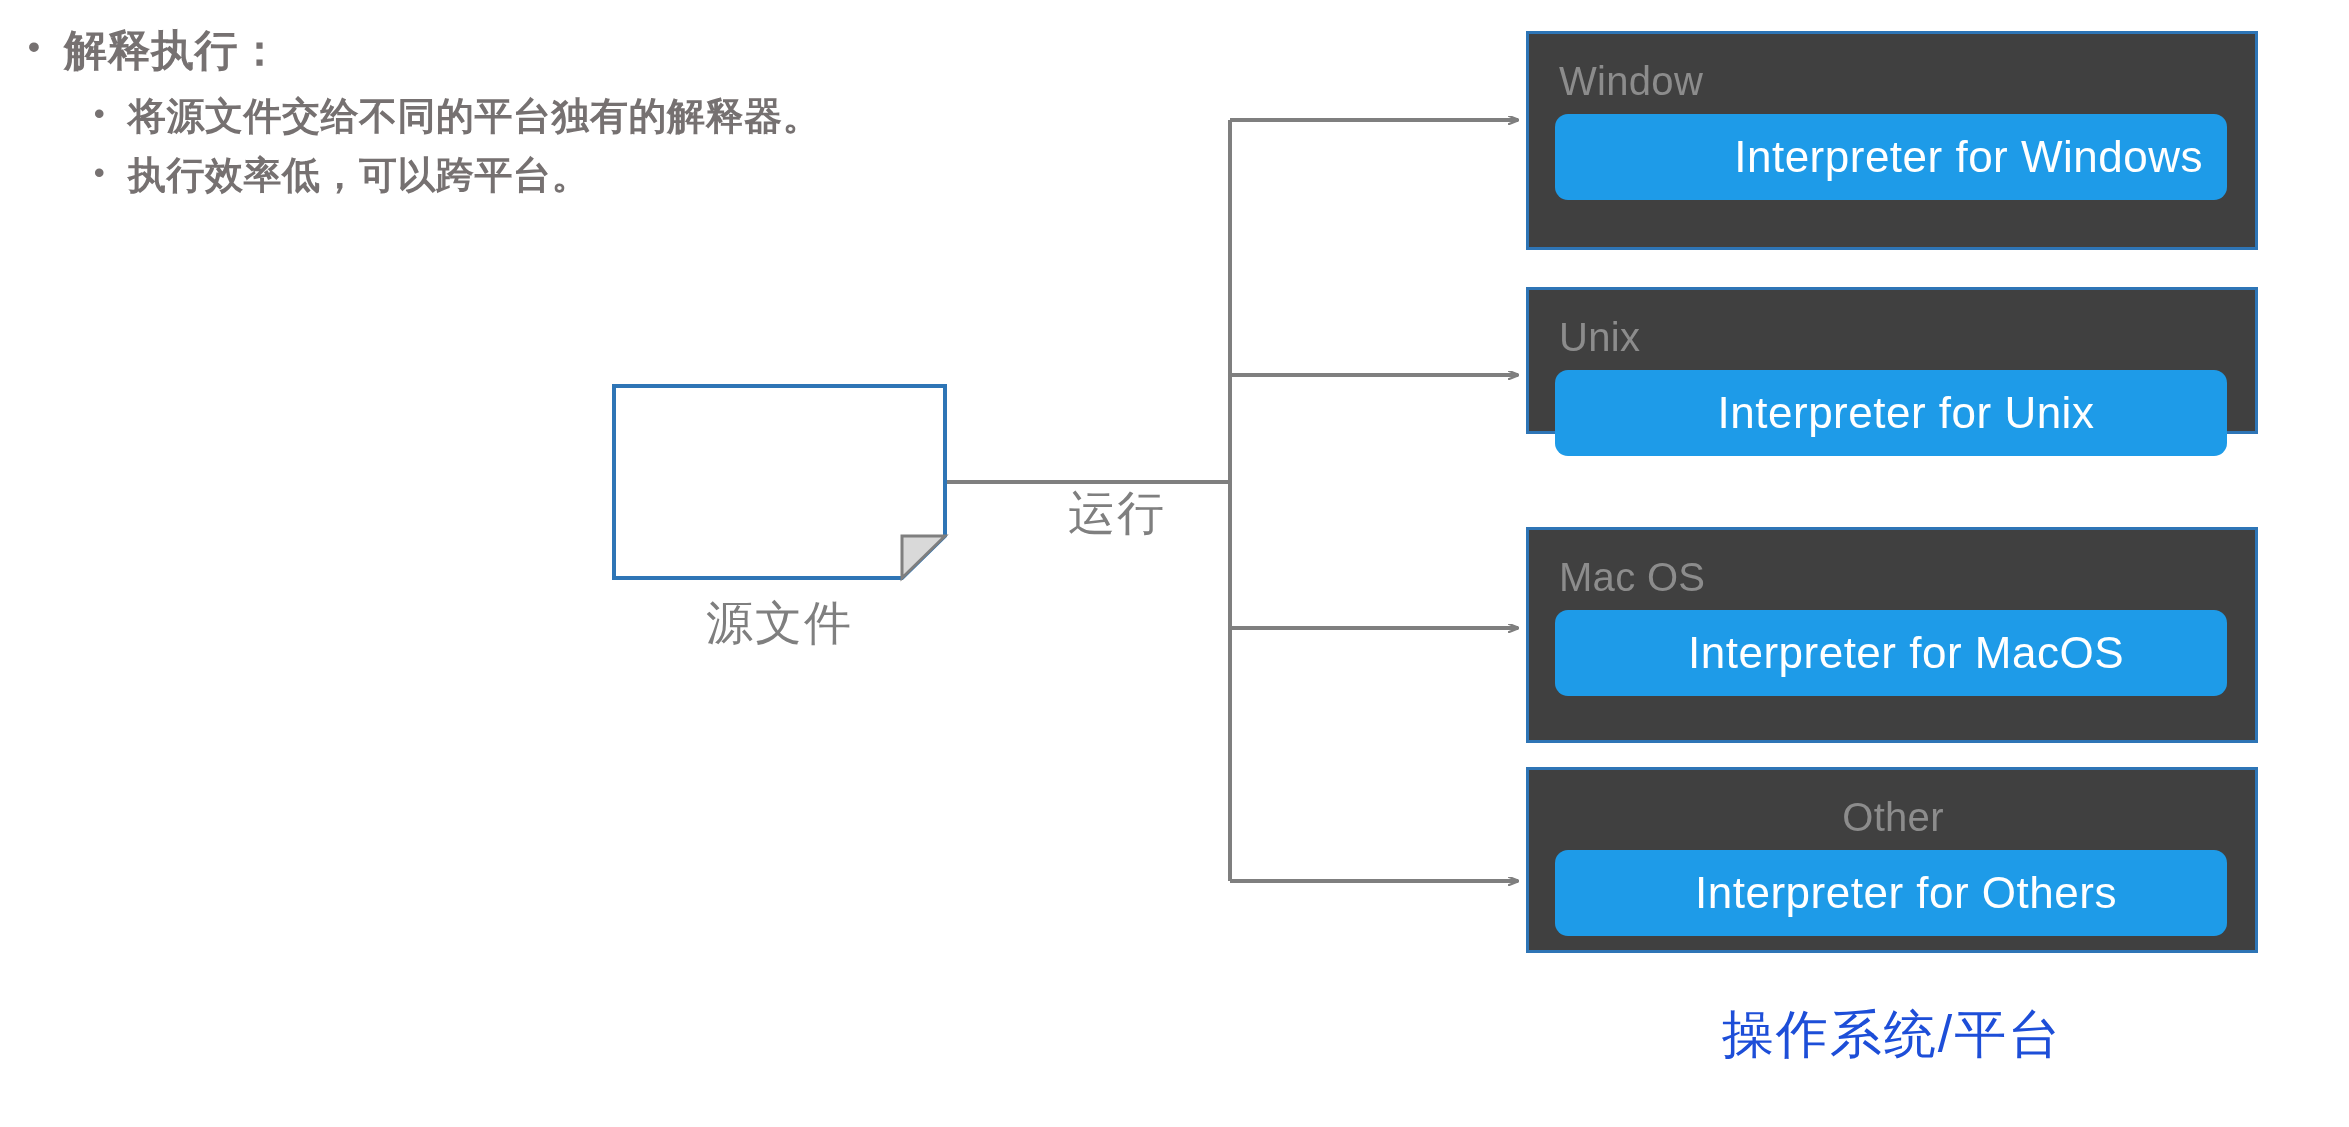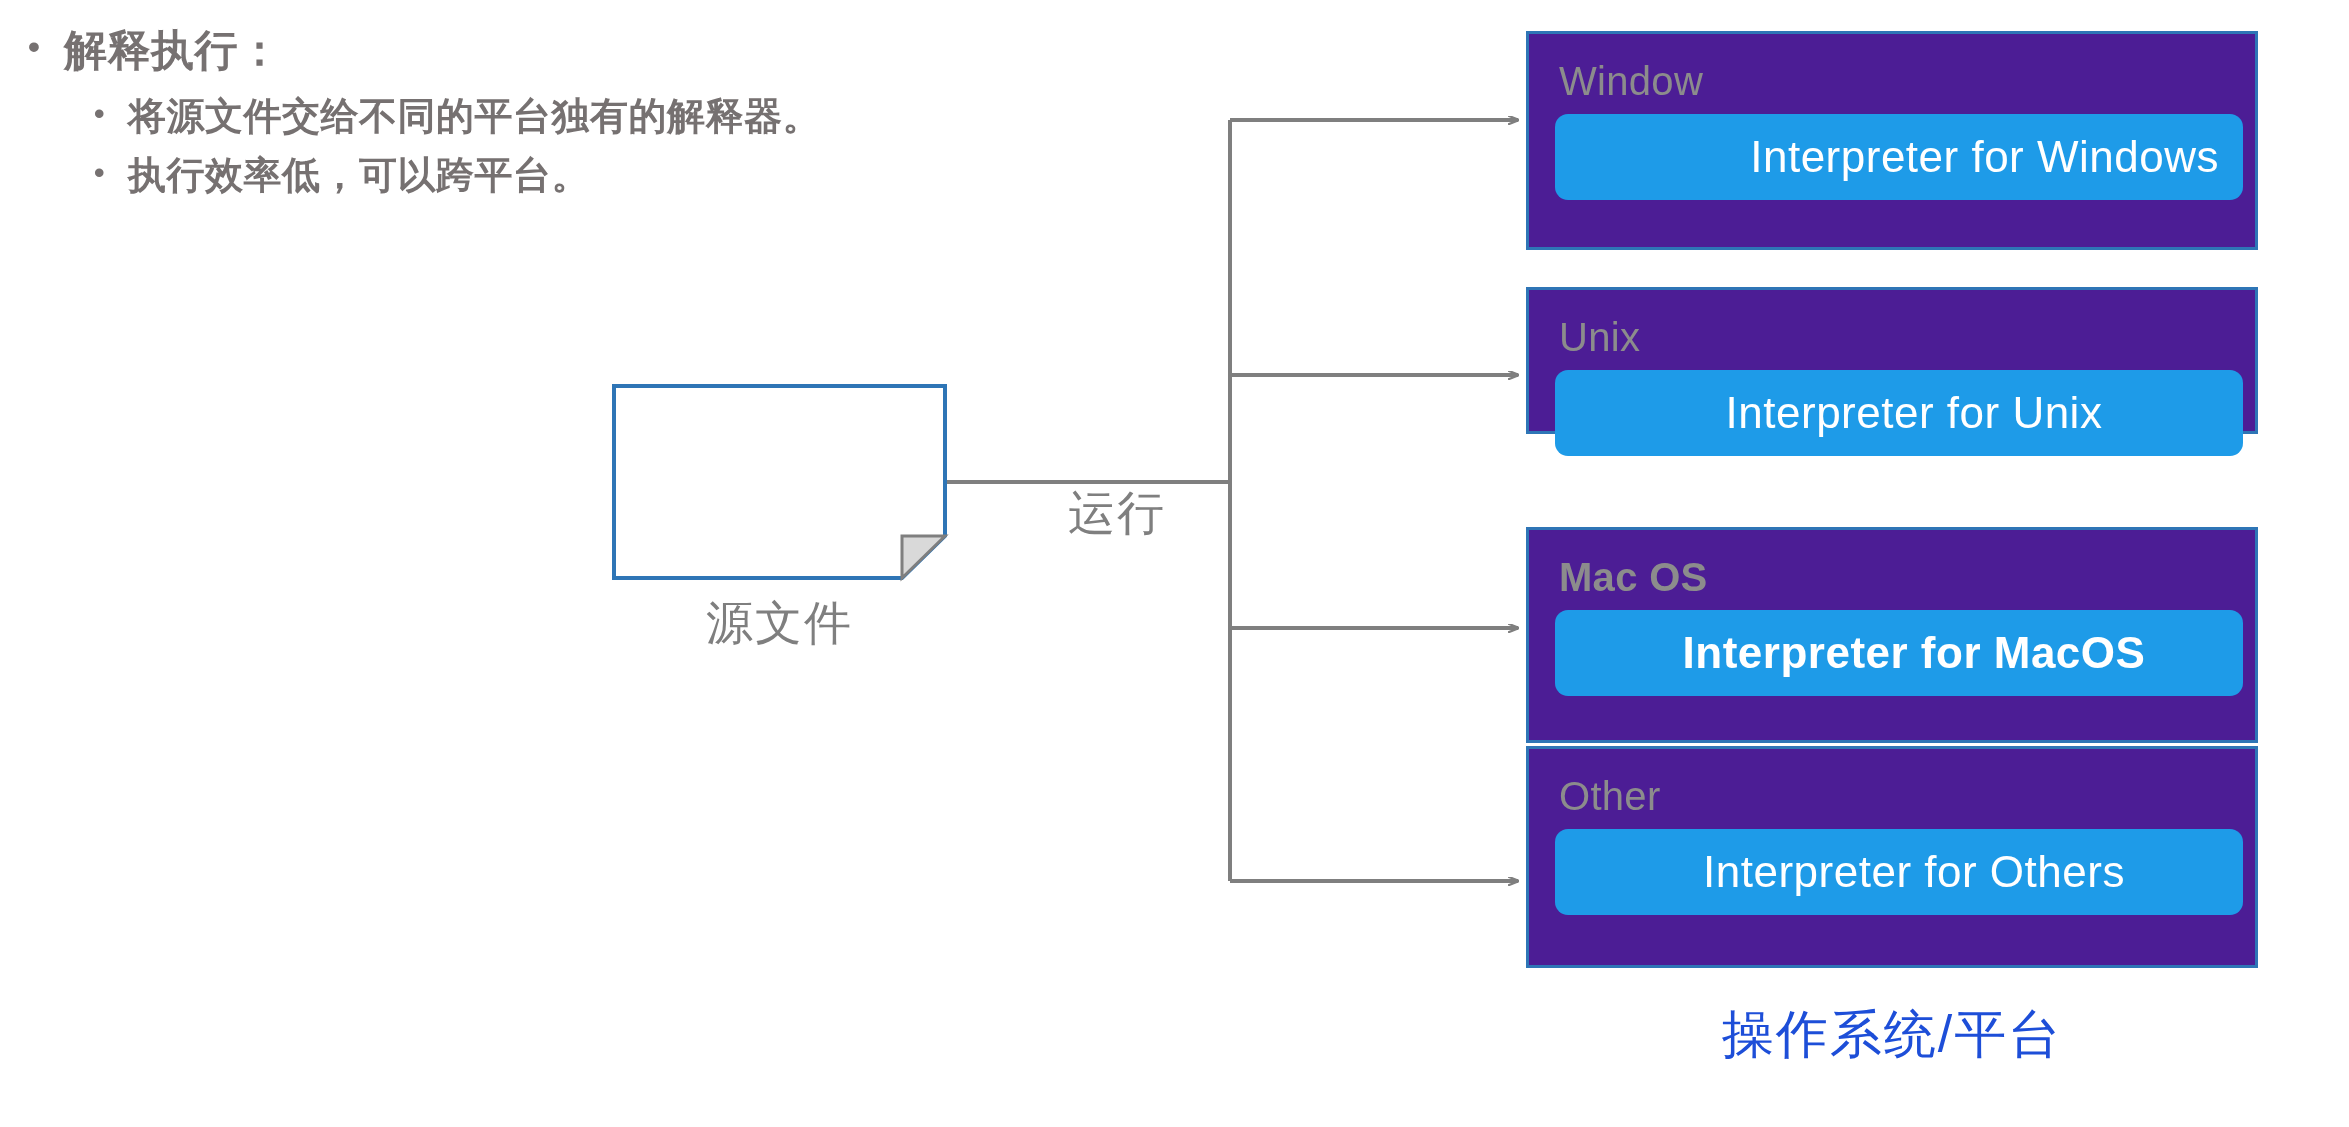--- a/index.html
+++ b/index.html
@@ -104,27 +104,27 @@
     letter-spacing: 2px;
   }
 
   
   .platform-box {
     position: absolute;
     left: 1526px;
     width: 732px;
     box-sizing: border-box;
     border: 3px solid #2e75b6;
-    background: #4c1d95;
-    padding: 22px 12px 22px 26px;
+    background: #404040;
+    padding: 22px 28px 22px 26px;
   }
   .pb-1 { top: 31px;  height: 219px; }
   .pb-2 { top: 287px; height: 147px; }
-  .pb-3 { top: 527px; height: 216px; font-weight: bold; }
-  .pb-4 { top: 746px; height: 222px; }
+  .pb-3 { top: 527px; height: 216px; }
+  .pb-4 { top: 767px; height: 186px; text-align: center; }
 
   .platform-name {
     font-size: 40px;
     color: #8c8c8c;
     line-height: 1.05;
     margin: 4px 0 12px 4px;
     letter-spacing: 0.3px;
   }
   .interp-btn {
     display: flex;

